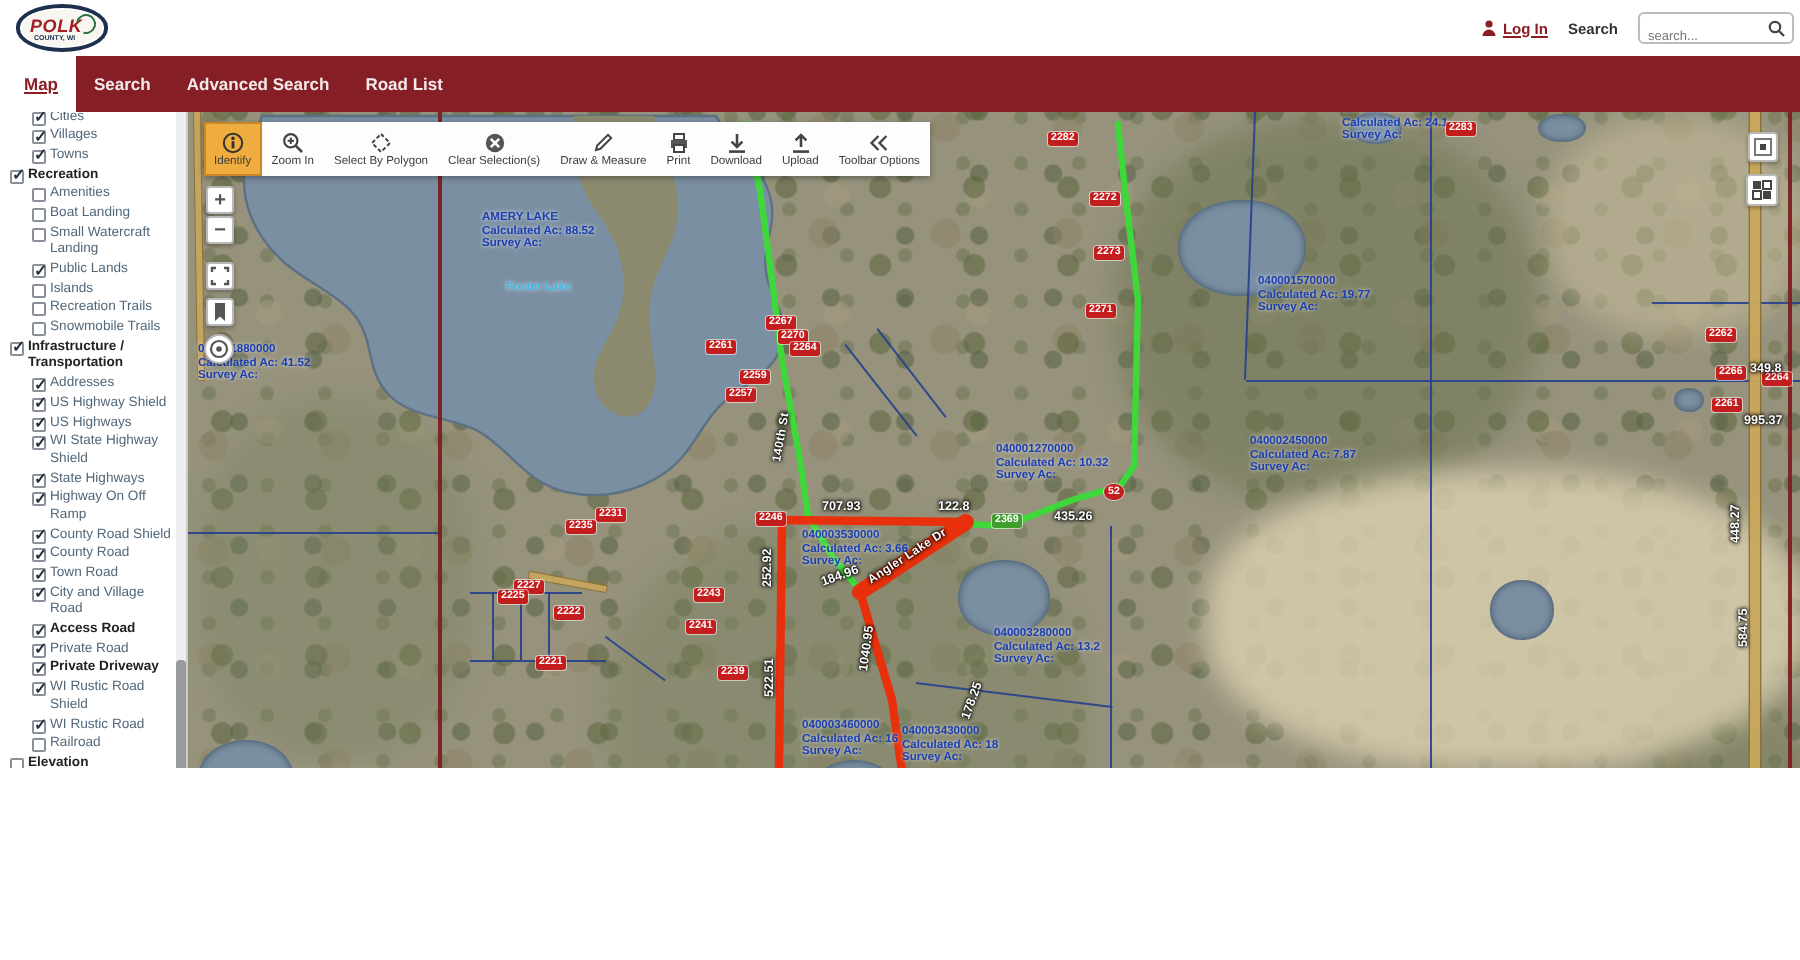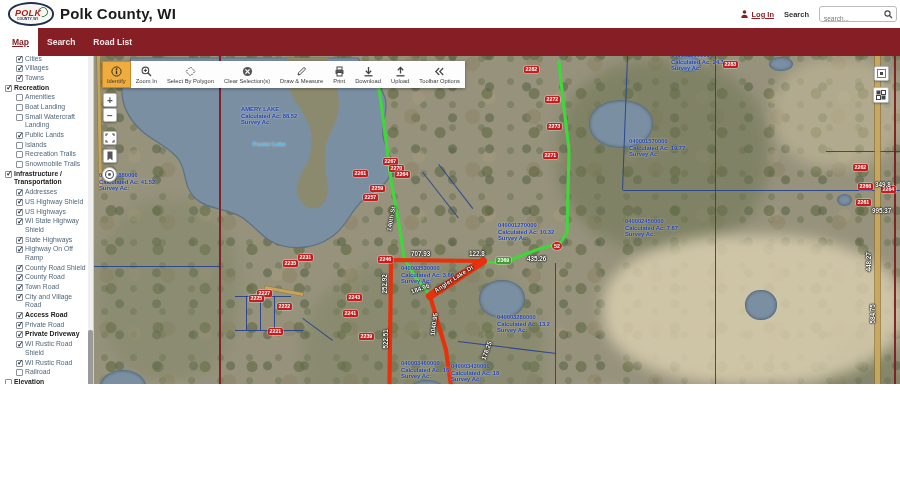--- a/index.html
+++ b/index.html
@@ -101,21 +101,20 @@
 <body>
 
 <div class="stage">
 
   <div class="header">
     <div class="logo">
       <span class="ptxt">POLK</span>
       <span class="stxt">COUNTY, WI</span>
       <span class="leaf"></span>
     </div>
-    <div class="app-title">Polk County, WI</div>
     <div class="hdr-right">
       <span class="login">
         <svg width="7" height="8" viewBox="0 0 7 8">
             <circle cx="3.5" cy="2" r="1.8" fill="#8a1e24"></circle>
             <path d="M0.3,8 a3.2,3.2 0 0 1 6.4,0 Z" fill="#8a1e24"></path>
           </svg>
         <span>Log In</span>
       </span>
       <span class="hdr-search-label">Search</span>
       <span class="search-box">
@@ -127,20 +126,23 @@
       </span>
     </div>
   </div>
 
   <div class="nav">
     <span class="nav-item active">
         <span>Map</span>
       </span>
     <span class="nav-item">
         <span>Search</span>
+      </span>
+    <span class="nav-item">
+        <span>Advanced Search</span>
       </span>
     <span class="nav-item">
         <span>Road List</span>
       </span>
   </div>
 
   <div class="sidebar">
     <div class="side-list">
 
     <div class="side-item lvl1 checked">

